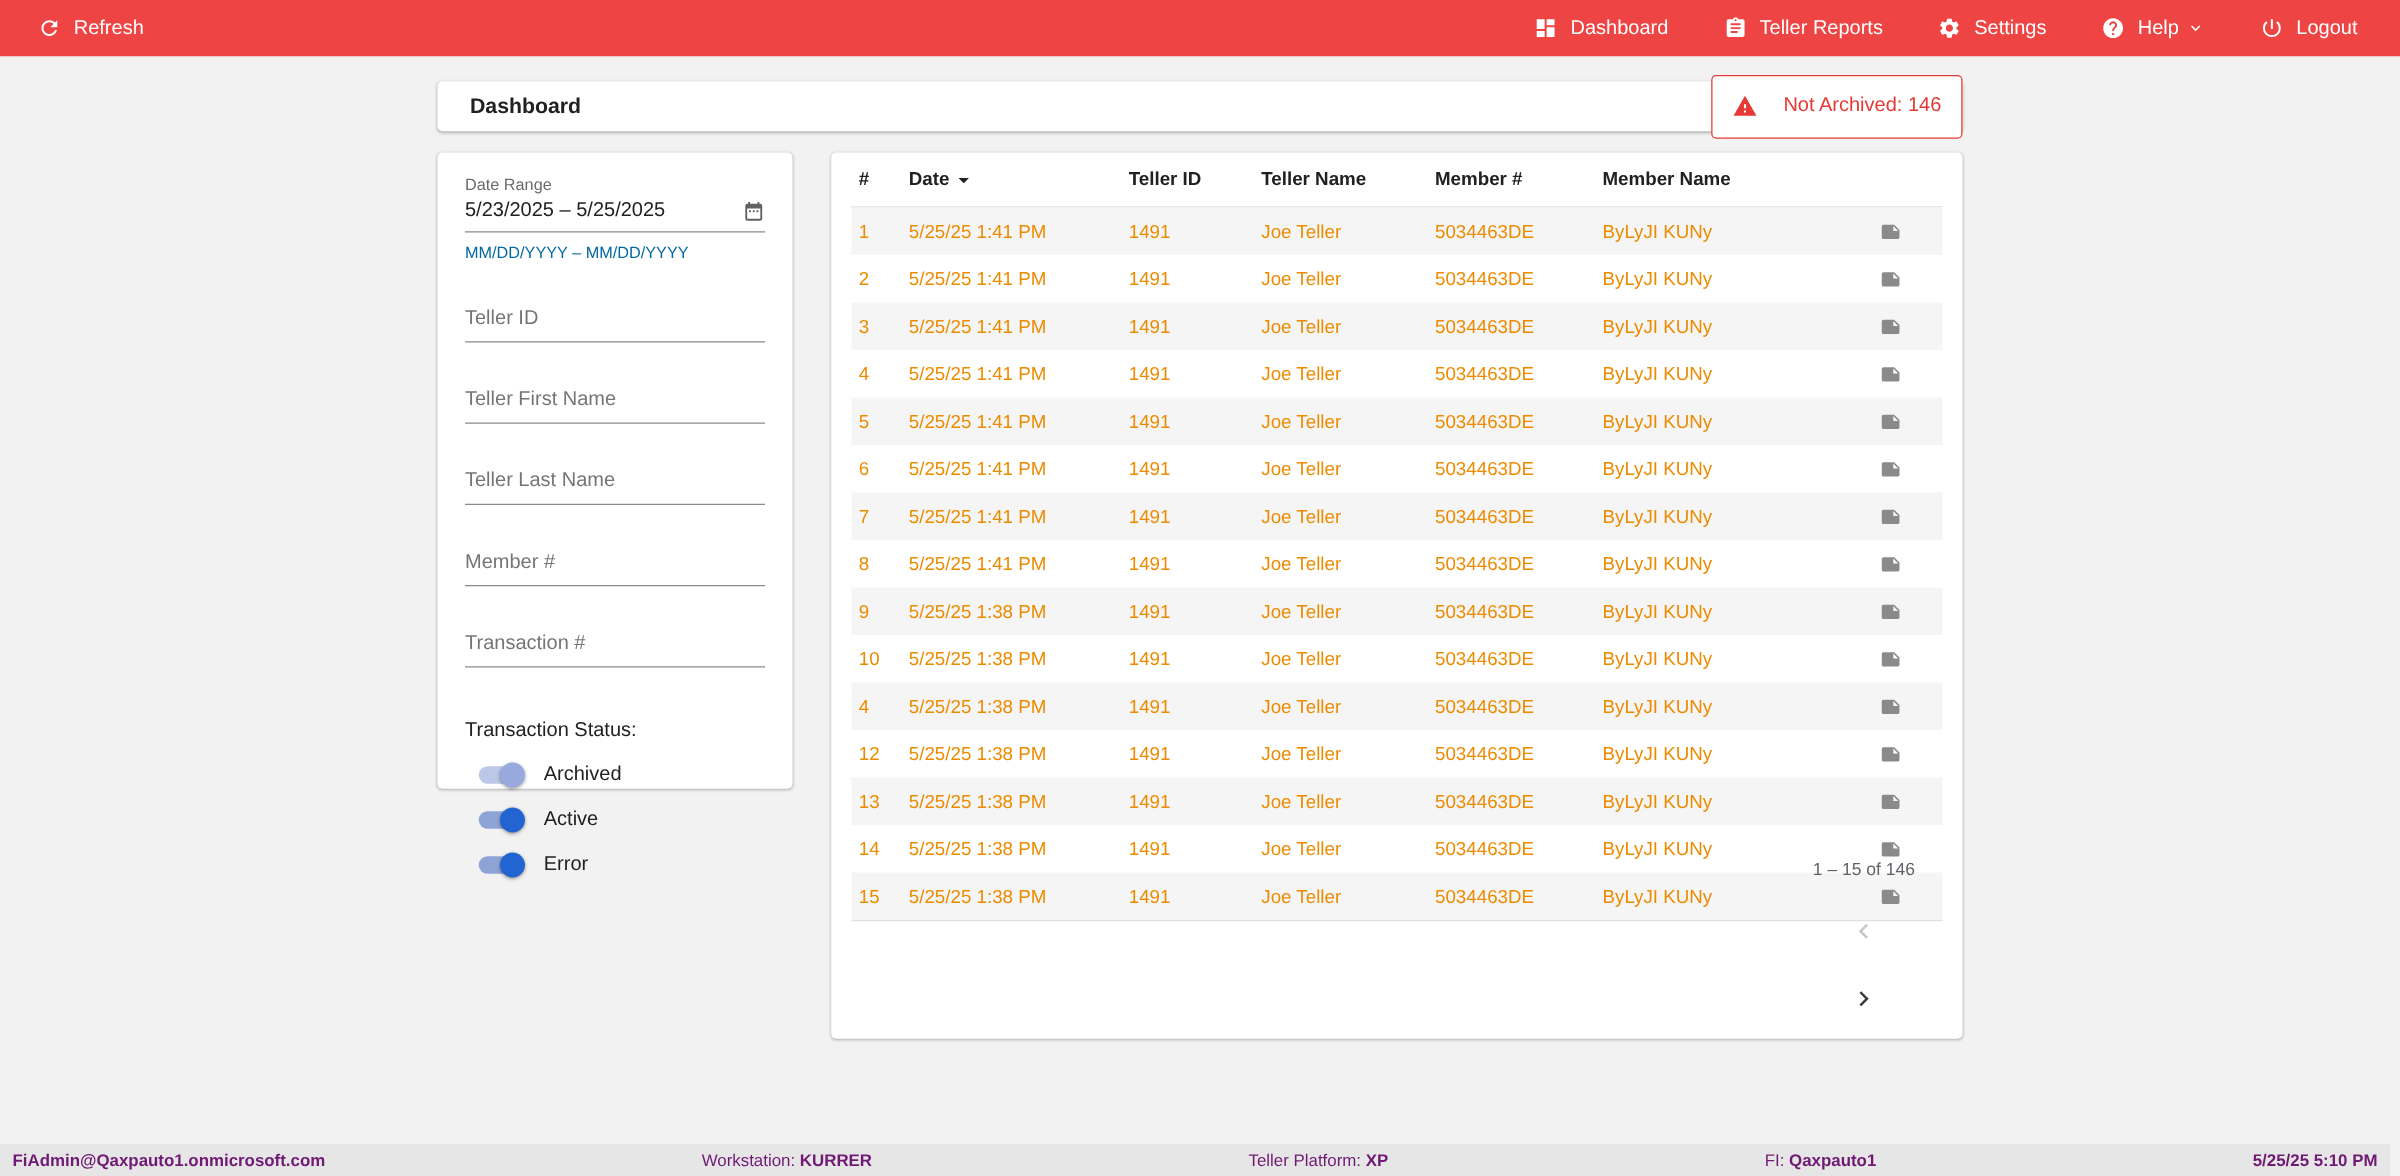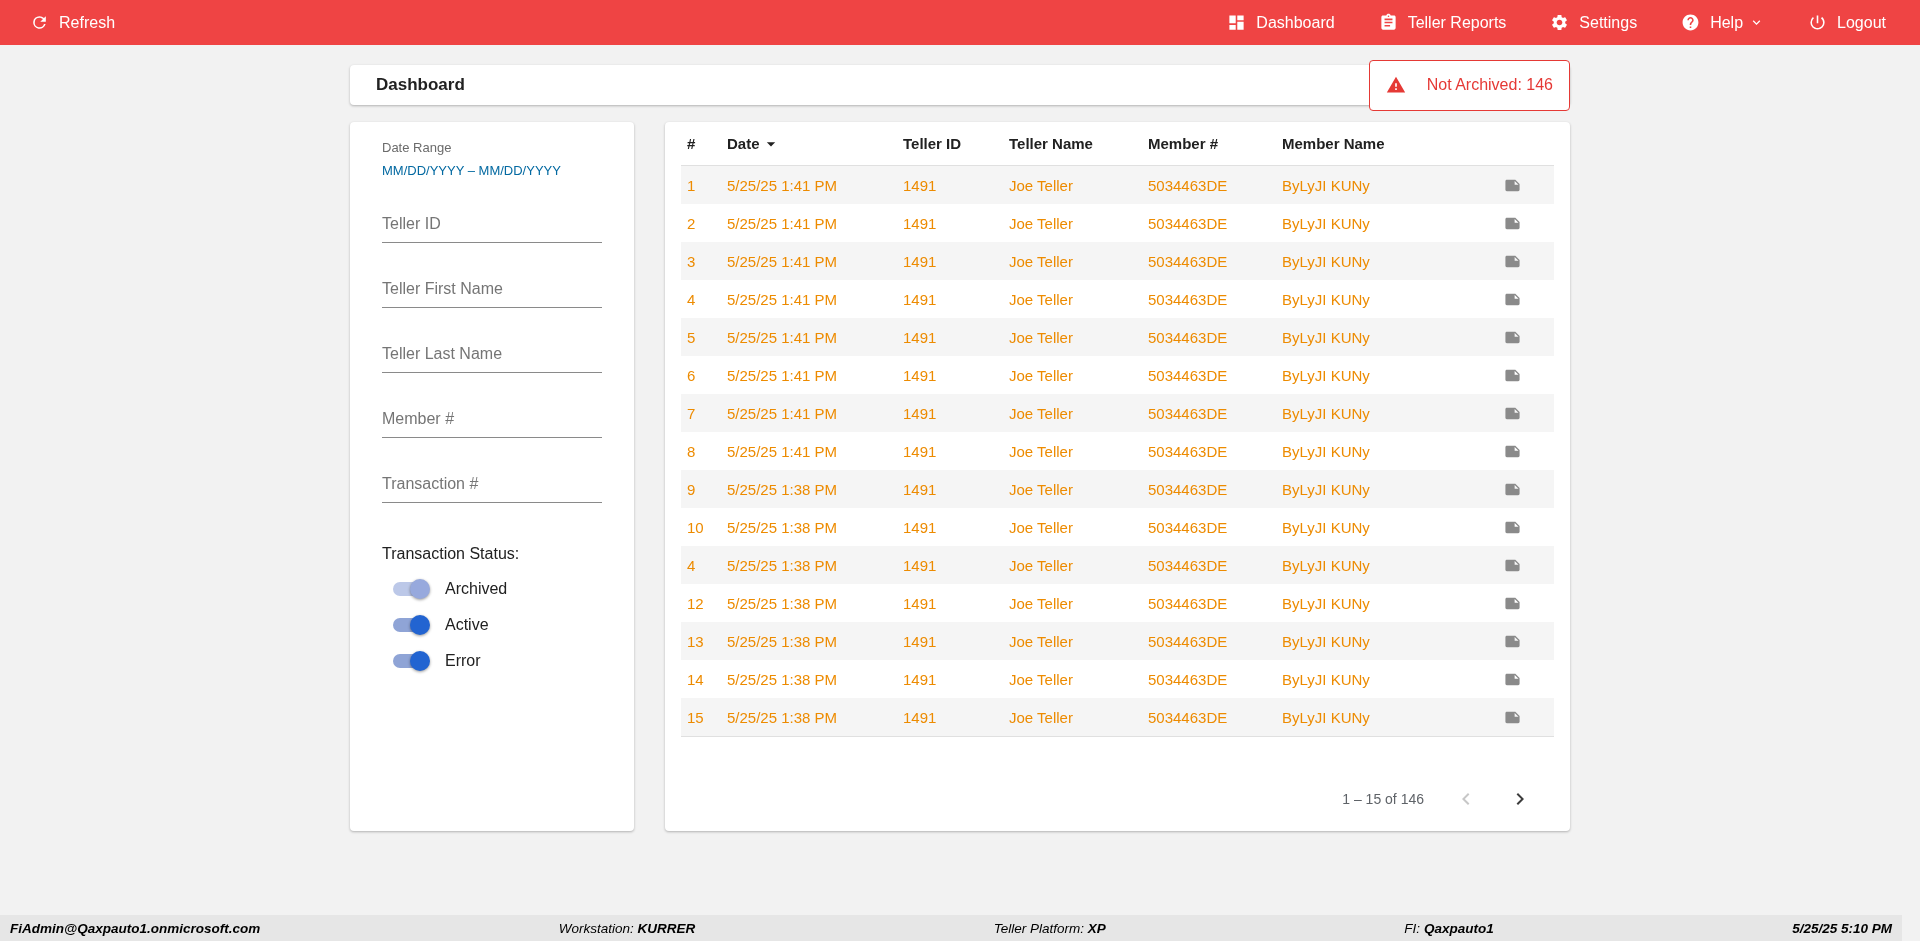--- a/index.html
+++ b/index.html
@@ -35,21 +35,21 @@
   .page-title { font-size:17px; font-weight:700; }
   .alert-badge {
     display:flex; align-items:center; gap:21px; height:51px; padding:0 16px;
     border:1px solid #e53935; border-radius:4px; color:#e53935; font-size:16px; background:#fff;
   }
   .alert-badge svg { width:20px; height:20px; fill:#e53935; }
 
   .body-row { display:flex; gap:31px; margin-top:17px; }
 
   
-  .filter-card { width:284px; min-width:284px; height:709px; padding:18px 32px; }
+  .filter-card { width:284px; min-width:284px; height:509px; padding:18px 22px; }
   .f-label { font-size:13px; color:#6b6b6b; }
   .date-row { display:flex; align-items:center; border-bottom:1px solid #8a8a8a; padding:5px 0 7px; }
   .date-row input {
     flex:1; border:none; outline:none; background:transparent; padding:0;
     font-size:16px; color:#212121; font-family:inherit; min-width:0;
   }
   .date-row svg { width:18px; height:18px; fill:#616161; }
   .f-hint { font-size:13px; color:#0369a1; margin-top:8px; }
 
   .text-field { margin-top:37px; border-bottom:1px solid #8a8a8a; padding-bottom:9px; }
@@ -89,32 +89,32 @@
   .date-head { display:flex; align-items:center; gap:1px; cursor:pointer; }
   .date-head svg { width:20px; height:20px; fill:#212121; }
   .tbody { border-bottom:1px solid #e0e0e0; }
   .trow { height:38px; font-size:15px; color:#ED8B00; padding:0 6px; cursor:pointer; }
   .tbody .trow:nth-of-type(odd) { background:#f5f5f5; }
   .note-cell { display:flex; justify-content:flex-start; }
   .note-cell svg { width:17px; height:17px; fill:#8a8a8a; cursor:pointer; }
 
   .pagination {
     position:absolute; right:38px; bottom:20px;
-    display:flex; align-items:center; gap:30px; font-size:14px; color:#5f6368;
+    display:flex; align-items:center; gap:30px; font-size:14px; color:#5f6368;flex-direction:column;
   }
   .pg-btn { background:none; border:none; padding:0; cursor:pointer; }
   .pg-btn svg { width:24px; height:24px; }
   .pg-prev svg { fill:#c7c7c7; }
   .pg-next svg { fill:#3c3c3c; }
 
   
   .statusbar {
-    position:absolute; left:0; right:18px; bottom:0; height:26px; background:#e6e6e6;
+    position:absolute; left:0; right:8px; bottom:0; height:26px; background:#e6e6e6;
     display:flex; align-items:center; justify-content:space-between;
-    padding:0 10px; font-size:13.5px; color:#000000;font-style:italic;
+    padding:0 10px; font-size:13.5px; color:#701a75;
   }
   .b { font-weight:700; }
 </style>
 </head>
 <body>
 
 <header class="topbar">
   <button class="tb-item">
     <svg viewBox="0 0 24 24">
         <path d="M17.65 6.35A7.95 7.95 0 0 0 12 4a8 8 0 1 0 7.73 10h-2.08A6 6 0 1 1 12 6c1.66 0 3.14.69 4.22 1.78L13 11h7V4l-2.35 2.35z"></path>
@@ -167,20 +167,26 @@
           <path d="M1 21h22L12 2 1 21zm12-3h-2v-2h2v2zm0-4h-2v-4h2v4z"></path>
         </svg>
       <span>Not Archived: 146</span>
     </div>
   </div>
 
   <div class="body-row">
 
     <section class="card filter-card">
       <div class="f-label">Date Range</div>
+      <div class="date-row">
+        <input type="text" value="5/23/2025 – 5/25/2025" style="">
+        <svg viewBox="0 0 24 24">
+            <path d="M9 11H7v2h2v-2zm4 0h-2v2h2v-2zm4 0h-2v2h2v-2zm2-7h-1V2h-2v2H8V2H6v2H5c-1.11 0-1.99.9-1.99 2L3 20a2 2 0 0 0 2 2h14c1.1 0 2-.9 2-2V6c0-1.1-.9-2-2-2zm0 16H5V9h14v11z"></path>
+          </svg>
+      </div>
       <div class="f-hint">MM/DD/YYYY – MM/DD/YYYY</div>
 
       <div class="text-field">
         <input type="text" placeholder="Teller ID" style="">
       </div>
       <div class="text-field">
         <input type="text" placeholder="Teller First Name" style="">
       </div>
       <div class="text-field">
         <input type="text" placeholder="Teller Last Name" style="">

